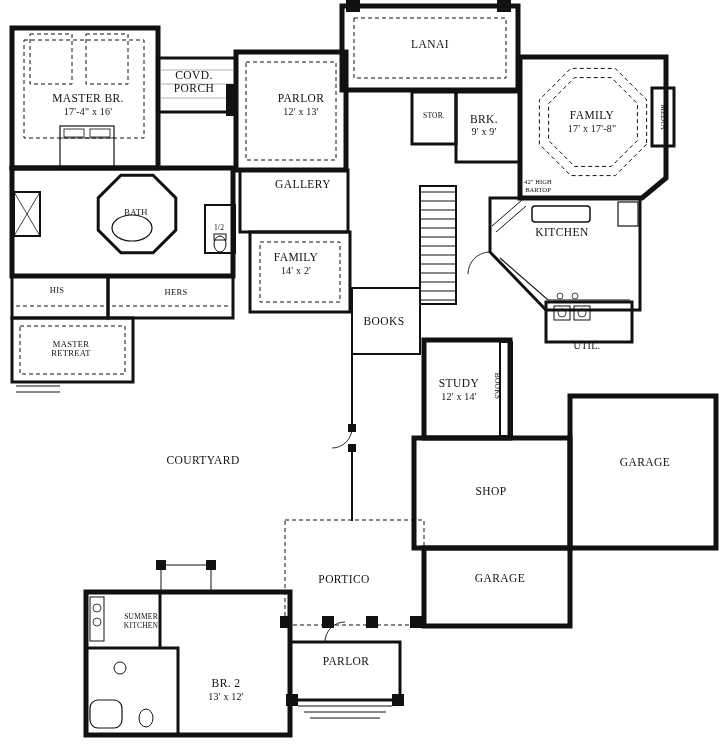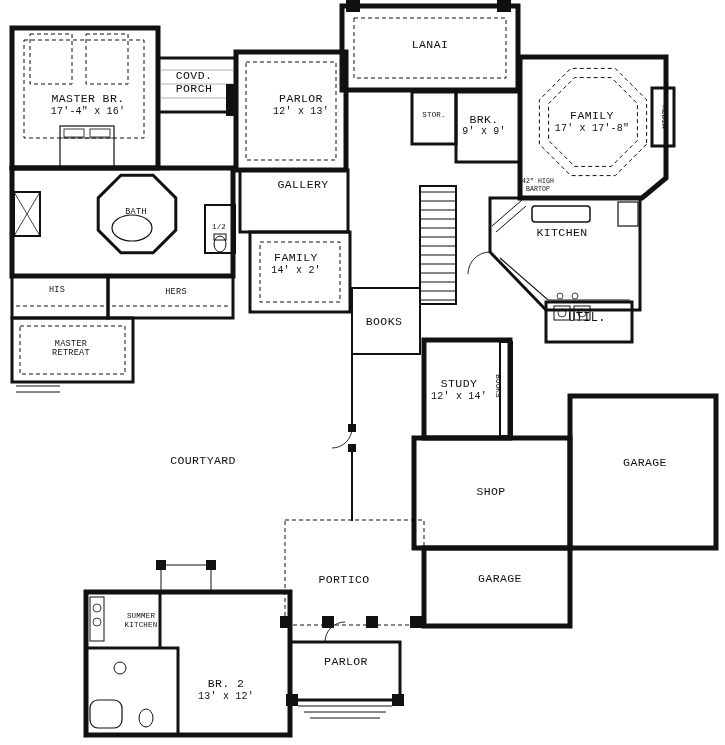--- a/index.html
+++ b/index.html
@@ -1,23 +1,23 @@
 <!DOCTYPE html>
 <html><head>
 <meta charset="utf-8">
 <style>
   html,body{margin:0;padding:0;background:#fff;}
   .stage{position:relative;width:725px;height:745px;background:#ffffff;overflow:hidden;
          font-family:"Liberation Sans", sans-serif;}
   .stage svg{position:absolute;left:0;top:0;}
   .lbl{position:absolute;transform:translate(-50%,-50%);color:#111;white-space:nowrap;
-       line-height:1;font-family:Liberation Mono, monospace;text-align:right;}
+       line-height:1;font-family:Liberation Serif, serif;text-align:right;}
   .name{font-size:11.5px;letter-spacing:.4px;}
   .dims{font-size:10px;letter-spacing:.2px;}
-  .name-sm{font-size:12px;letter-spacing:.3px;}
+  .name-sm{font-size:10px;letter-spacing:.3px;margin-top:28px;}
   .small{font-size:8.5px;letter-spacing:.3px;}
   .tiny{font-size:7.5px;letter-spacing:.2px;}
   .micro{font-size:6.5px;letter-spacing:.1px;}
   .vert{writing-mode:vertical-rl;}
 </style>
 </head>
 <body>
 
 <div class="stage">
 

